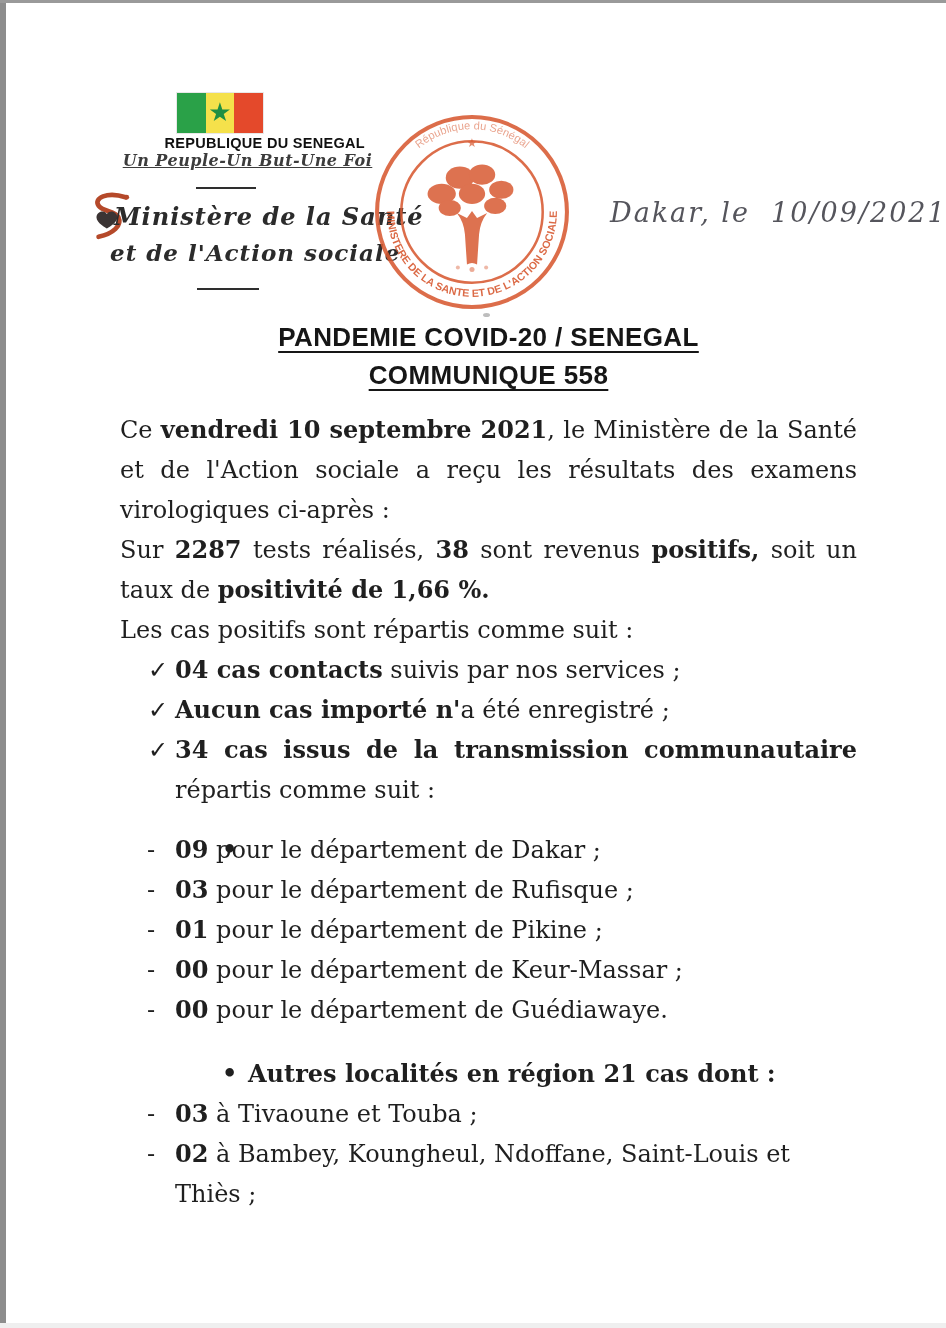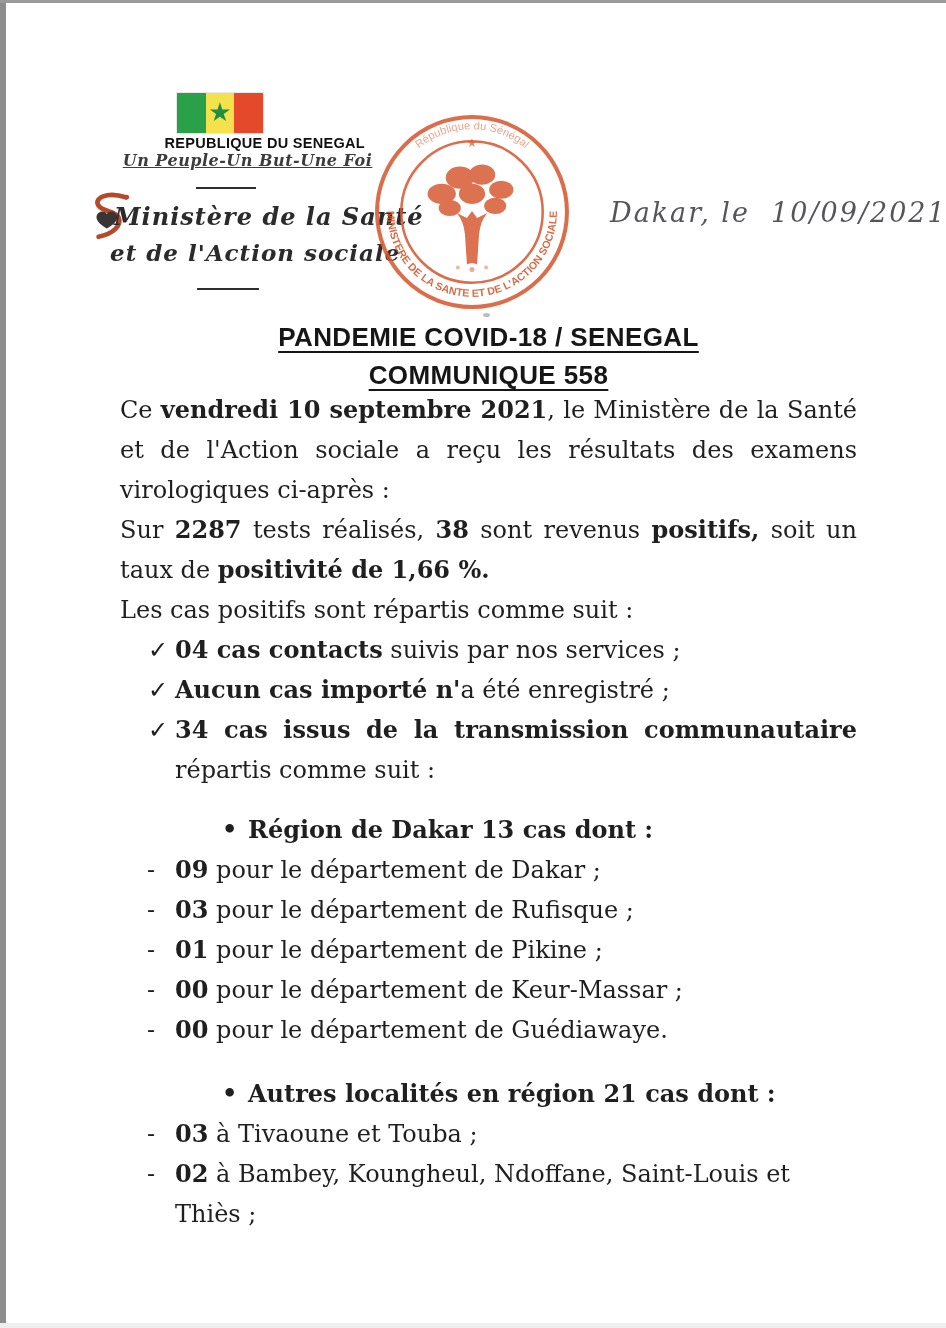--- a/index.html
+++ b/index.html
@@ -39,21 +39,21 @@
                 color:#55555c; letter-spacing:2px; white-space:pre; font-weight:500; }
 
   
   .content { position:absolute; left:120px; top:322px; width:737px; font-size:24px;
              line-height:40px; color:#1f1f1f; }
   .title { text-align:center; font-family:"Liberation Sans", sans-serif; font-weight:700;
            font-size:26px; line-height:30px; color:#161616; text-decoration:underline;
            text-underline-offset:5px; text-decoration-thickness:2px; letter-spacing:.4px; }
   .title2 { margin-top:8px;text-decoration:underline; }
   .para { text-align:justify; }
-  .p-first { }
+  .p-first { margin-top:20px; }
   .b { font-weight:700; }
   .check-list { list-style:none; }
   .check-item { position:relative; padding-left:55px; text-align:justify; }
   .check-item .marker { position:absolute; left:28px; top:0; }
   .sect-head { position:relative; padding-left:128px; font-weight:700; margin-top:20px; }
   .sect-head .marker { position:absolute; left:102px; top:-1px; font-weight:700; }
   .sect-head.second { margin-top:24px; }
   .dash-list { list-style:none; }
   .dash-item { position:relative; padding-left:55px; }
   .dash-item .marker { position:absolute; left:27px; top:0; }
@@ -113,41 +113,41 @@
       <circle cx="86" cy="155" r="2" opacity="0.5"></circle>
       <circle cx="114" cy="155" r="2" opacity="0.5"></circle>
     </g>
     <text x="100" y="36" text-anchor="middle" font-size="12" fill="#d85a32" opacity="0.7">★</text>
   </svg>
   <div class="speck"></div>
 
   <div class="place-date">Dakar, le  10/09/2021</div>
 
   <div class="content">
-    <div class="title">PANDEMIE COVID-18 / SENEGAL</div>
+    <div class="title">PANDEMIE COVID-20 / SENEGAL</div>
     <div class="title title2">COMMUNIQUE 558</div>
 
     <p class="para p-first"><span>Ce </span><span class="b">vendredi 10 septembre 2021</span><span>, le Ministère de la Santé et de l'Action sociale a reçu les résultats des examens virologiques ci-après :</span></p>
     <p class="para"><span>Sur </span><span class="b">2287</span><span> tests réalisés, </span><span class="b">38</span><span> sont revenus </span><span class="b">positifs,</span><span> soit un taux de </span><span class="b">positivité de 1,66 %.</span></p>
     <p class="para">Les cas positifs sont répartis comme suit :</p>
 
     <ul class="check-list">
       <li class="check-item">
         <span class="marker">✓</span><span><span class="b">04 cas contacts</span><span> suivis par nos services ;</span></span>
       </li>
       <li class="check-item">
         <span class="marker">✓</span><span><span class="b">Aucun cas importé n'</span><span>a été enregistré ;</span></span>
       </li>
       <li class="check-item">
         <span class="marker">✓</span><span><span class="b">34 cas issus de la transmission communautaire</span><span> répartis comme suit :</span></span>
       </li>
     </ul>
 
     <div class="sect-head">
-      <span class="marker">•</span><span>Région de Dakar 13 cas dont :</span>
+      <span class="marker">•</span>
     </div>
     <ul class="dash-list">
       <li class="dash-item">
         <span class="marker">-</span><span class="b">09</span><span> pour le département de Dakar ;</span>
       </li>
       <li class="dash-item">
         <span class="marker">-</span><span class="b">03</span><span> pour le département de Rufisque ;</span>
       </li>
       <li class="dash-item">
         <span class="marker">-</span><span class="b">01</span><span> pour le département de Pikine ;</span>

